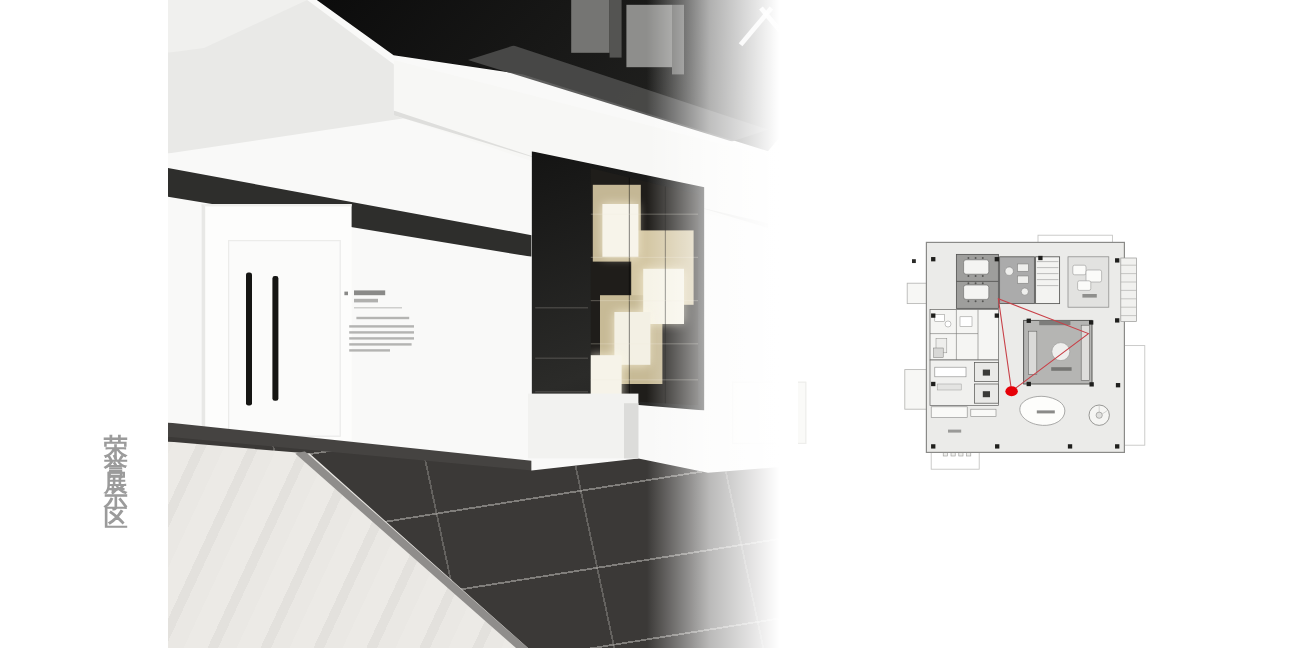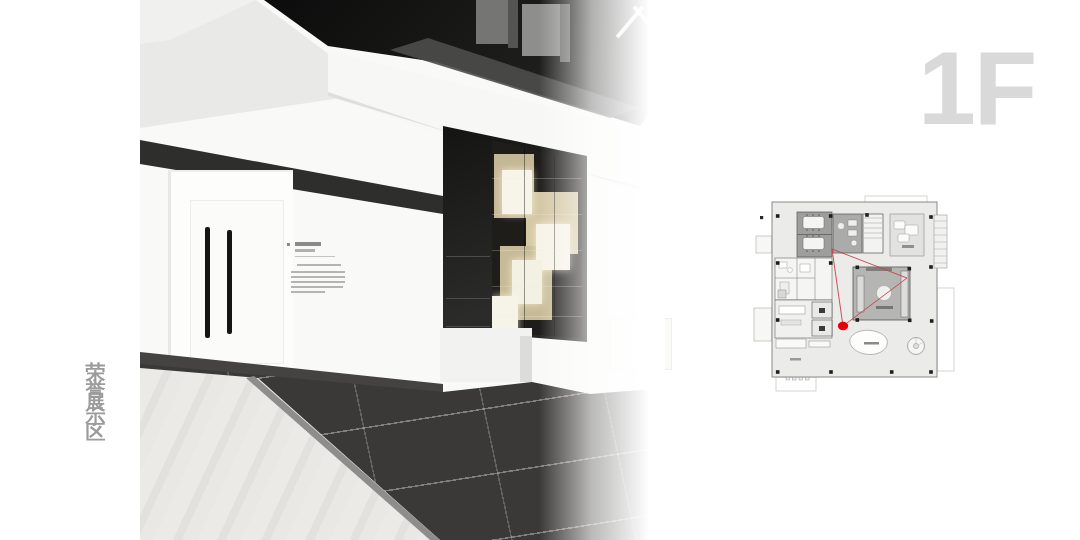--- a/index.html
+++ b/index.html
@@ -78,21 +78,20 @@
   .cabinet{left:470px;top:318px;width:60px;height:50px;background:#fafaf8;border:1px solid #eeeeec;}
   .fade{inset:0;background:linear-gradient(to right,rgba(255,255,255,0) 76%,rgba(255,255,255,.65) 86%,#ffffff 97%);pointer-events:none;}
   
   .plan{left:740px;top:190px;width:220px;height:205px;}
 </style>
 </head>
 <body>
 
 <div class="stage">
 
-  <div class="abs floor-label">1F</div>
   <div class="abs area-label">荣誉展示区</div>
 
   <div class="abs render">
     <div class="abs ceil-a"></div>
     <div class="abs ceil-a2"></div>
     <div class="abs mass"></div>
     <div class="abs mass-band"></div>
     <div class="abs cube1"></div>
     <div class="abs cube1s"></div>
     <div class="abs cube2"></div>

